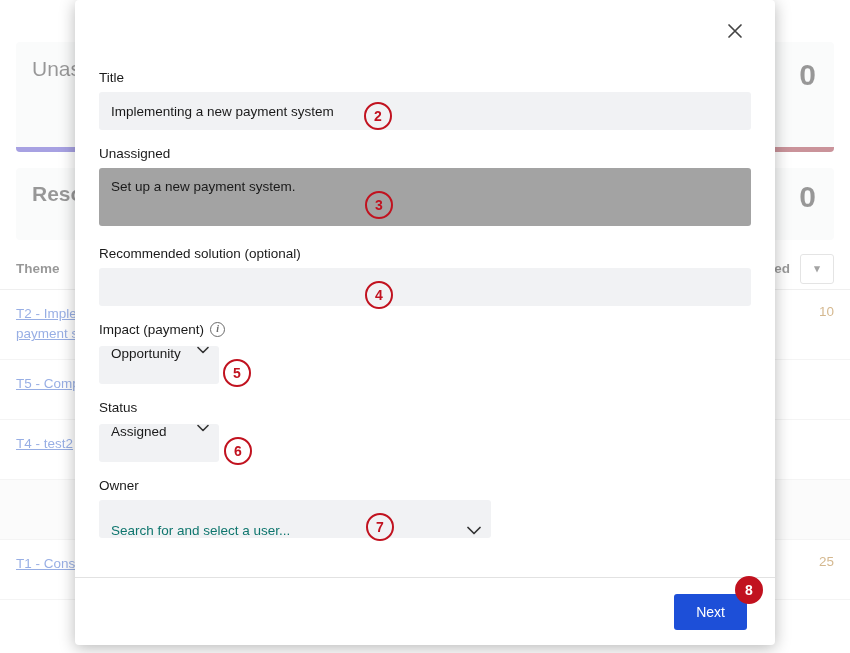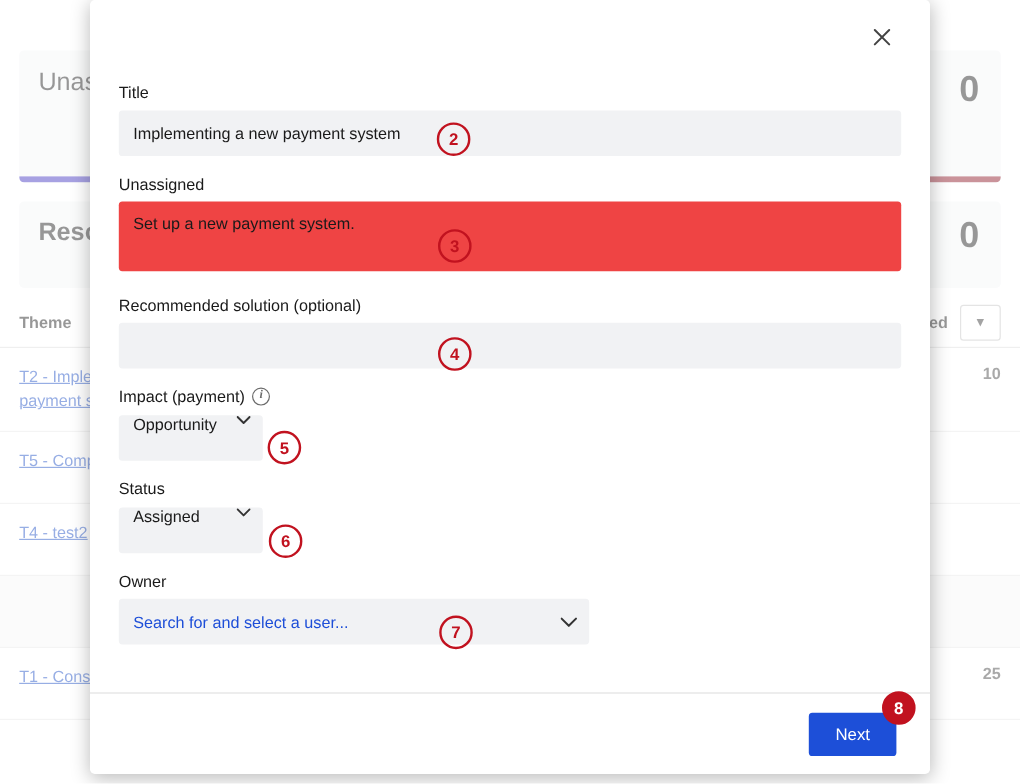--- a/index.html
+++ b/index.html
@@ -125,23 +125,22 @@
     min-height: 60px;
   }
   .bg-row .lnk {
     width: 200px;
     color: #1a4cc4;
     text-decoration: underline;
     line-height: 1.5;
   }
   .bg-row .cell-r {
     margin-left: auto;
-    color: #404040;
-    font-size: 13.5px;
-    font-weight: bold;
+    color: #a16207;
+    font-size: 13.5px;
   }
   .bg-row.alt { background: #f7f7f7; }
 
   
   .scrim {
     position: absolute; inset: 0;
     background: rgba(255,255,255,0.55);
   }
 
   
@@ -212,21 +211,21 @@
     padding: 0 12px;
     font-size: 13.5px;
     color: #1a1a1a;
     font-family: "Liberation Sans", sans-serif;
     outline: none;
   }
   .text-input::placeholder { color: #6b7280; }
   .textarea-input {
     width: 100%;
     height: 58px;
-    background: #ef4444;
+    background: #a3a3a3;
     border: none;
     border-radius: 3px;
     padding: 10px 12px;
     font-size: 13.5px;
     color: #1a1a1a;
     font-family: "Liberation Sans", sans-serif;
     resize: none;
     outline: none;
     line-height: 1.4;
   }
@@ -247,24 +246,24 @@
     margin-left: auto;
     display: flex;
     align-items: center;
   }
   .owner-select {
     width: 392px;
     height: 38px;
     background: #f1f2f4;
     border-radius: 3px;
     display: flex;
-    align-items: center;
+    align-items: flex-end;
     padding: 0 10px 0 12px;
     font-size: 13.5px;
-    color: #1d4ed8;
+    color: #0f766e;
     cursor: pointer;
   }
   .owner-select .caret { margin-left: auto; }
 
   .modal-footer {
     flex: 0 0 auto;
     height: 68px;
     border-top: 1px solid #e2e2e2;
     display: flex;
     align-items: center;

